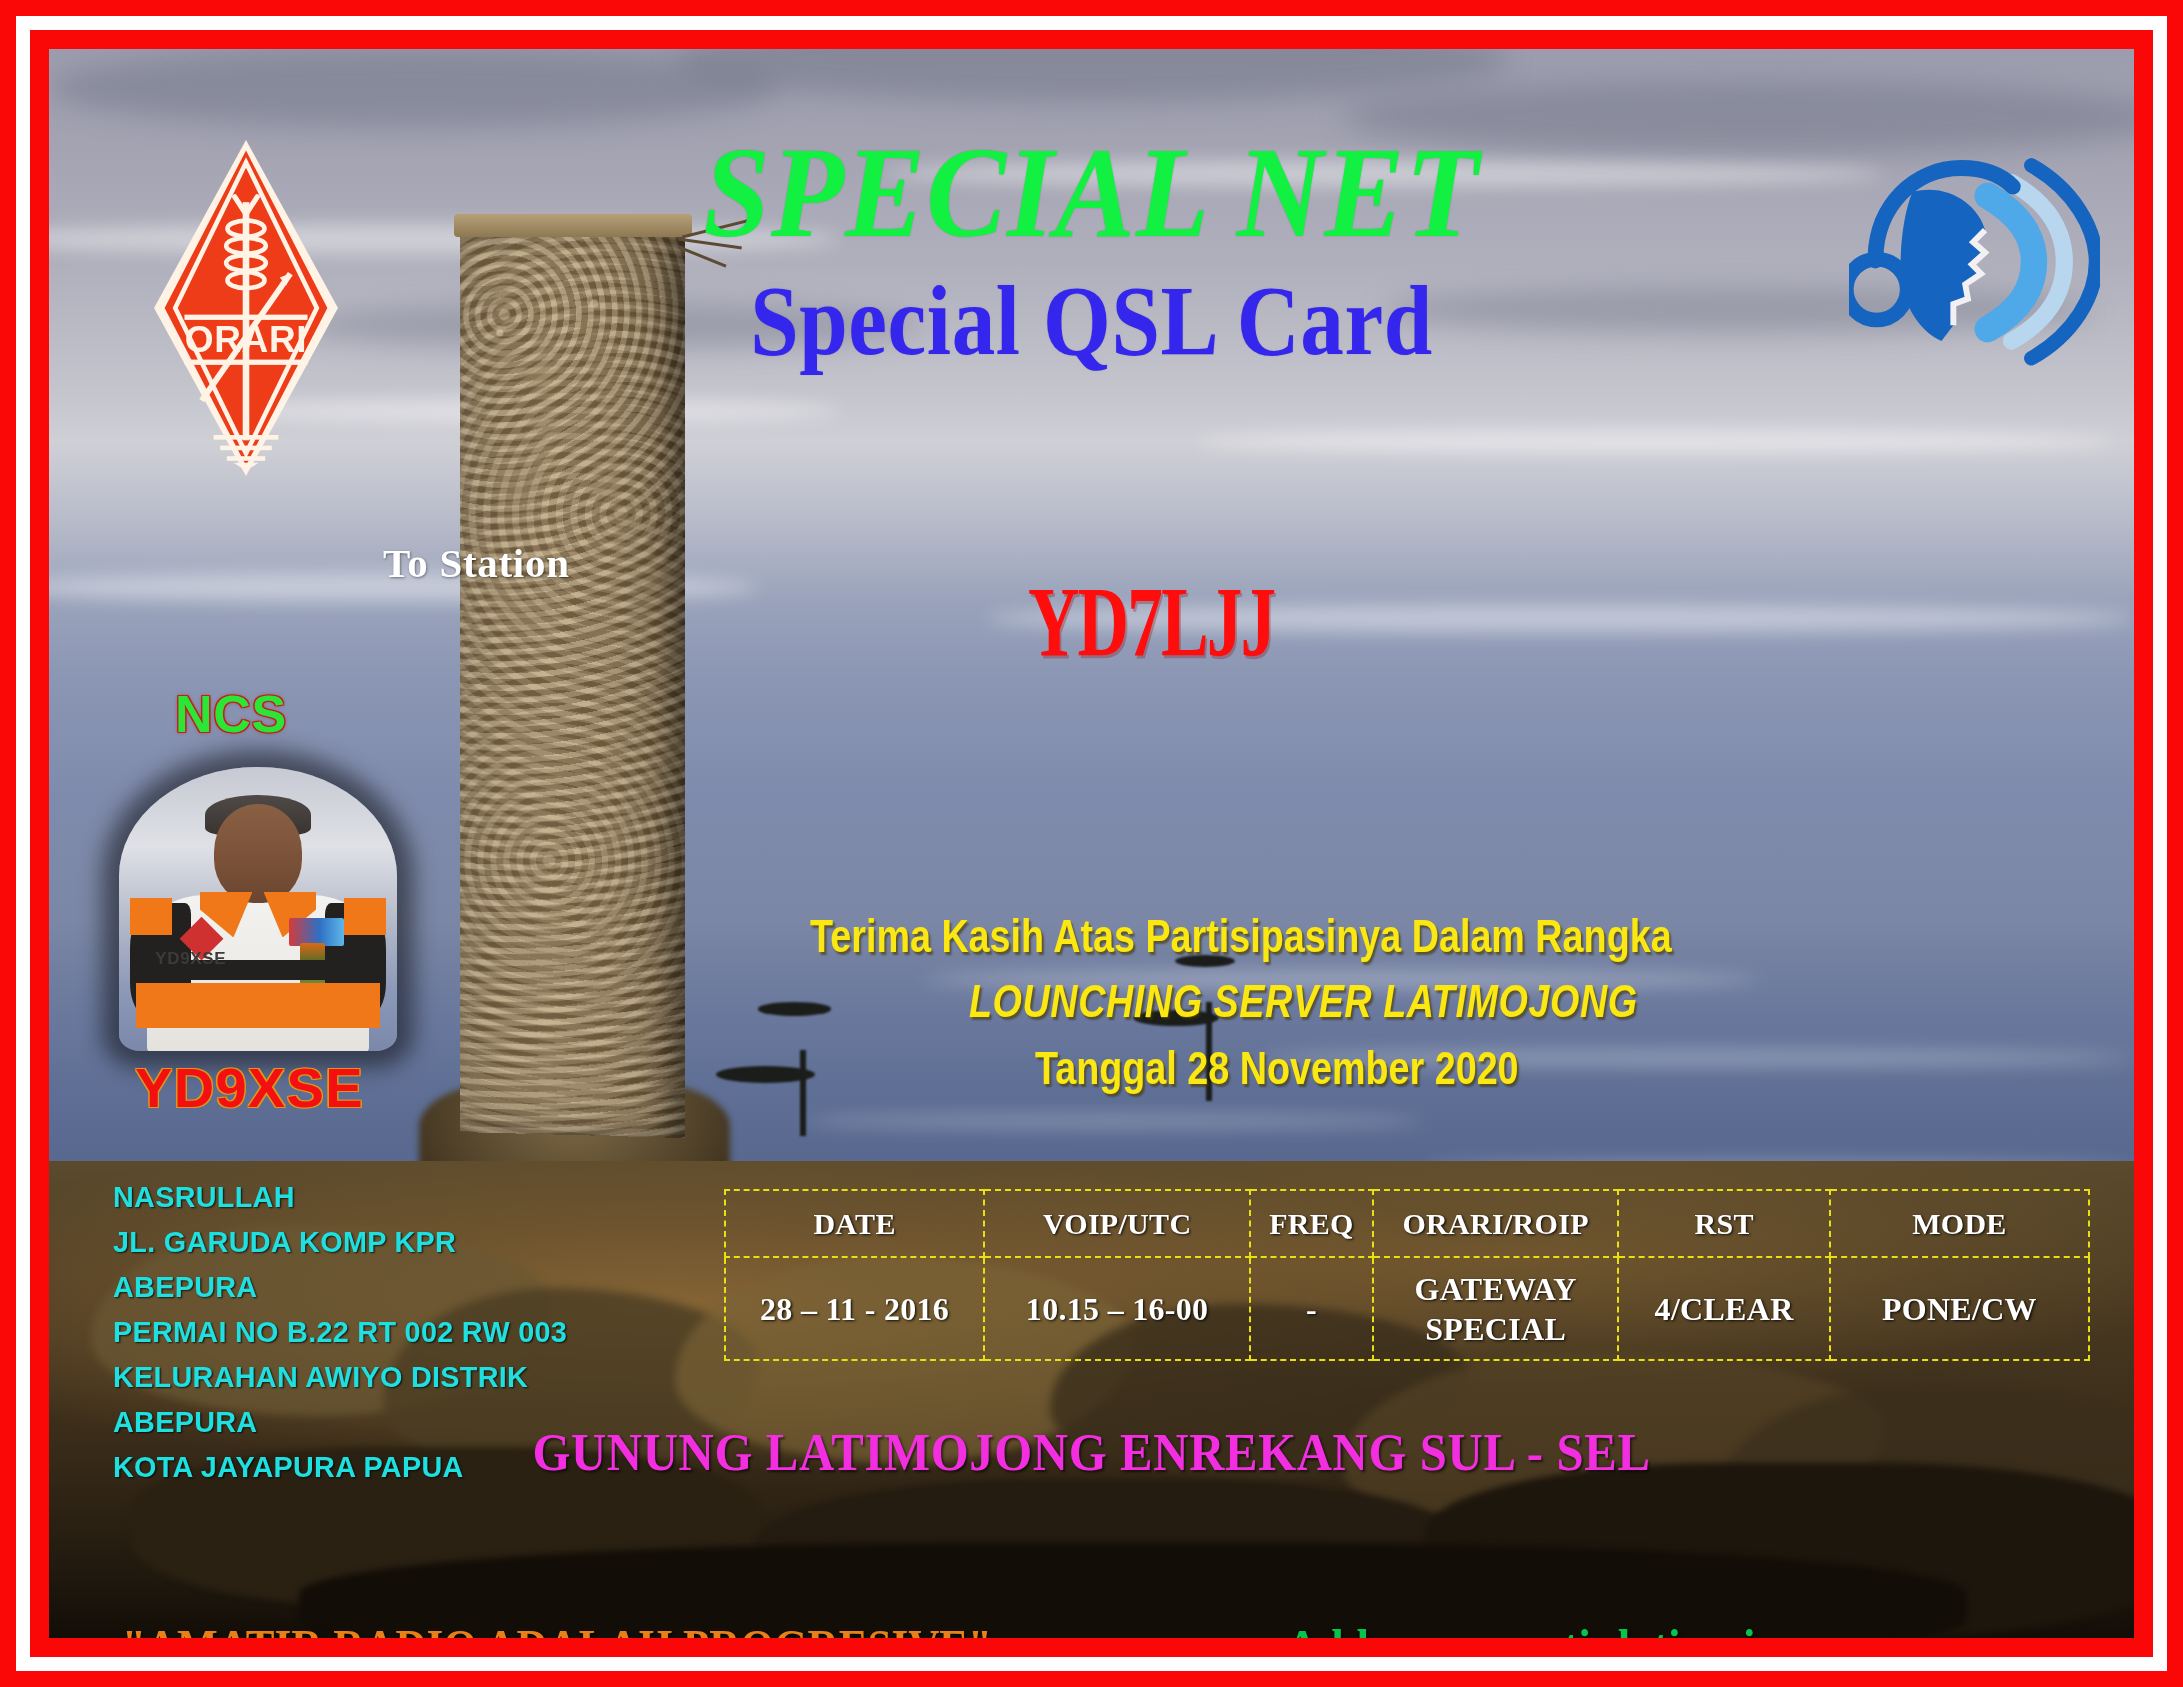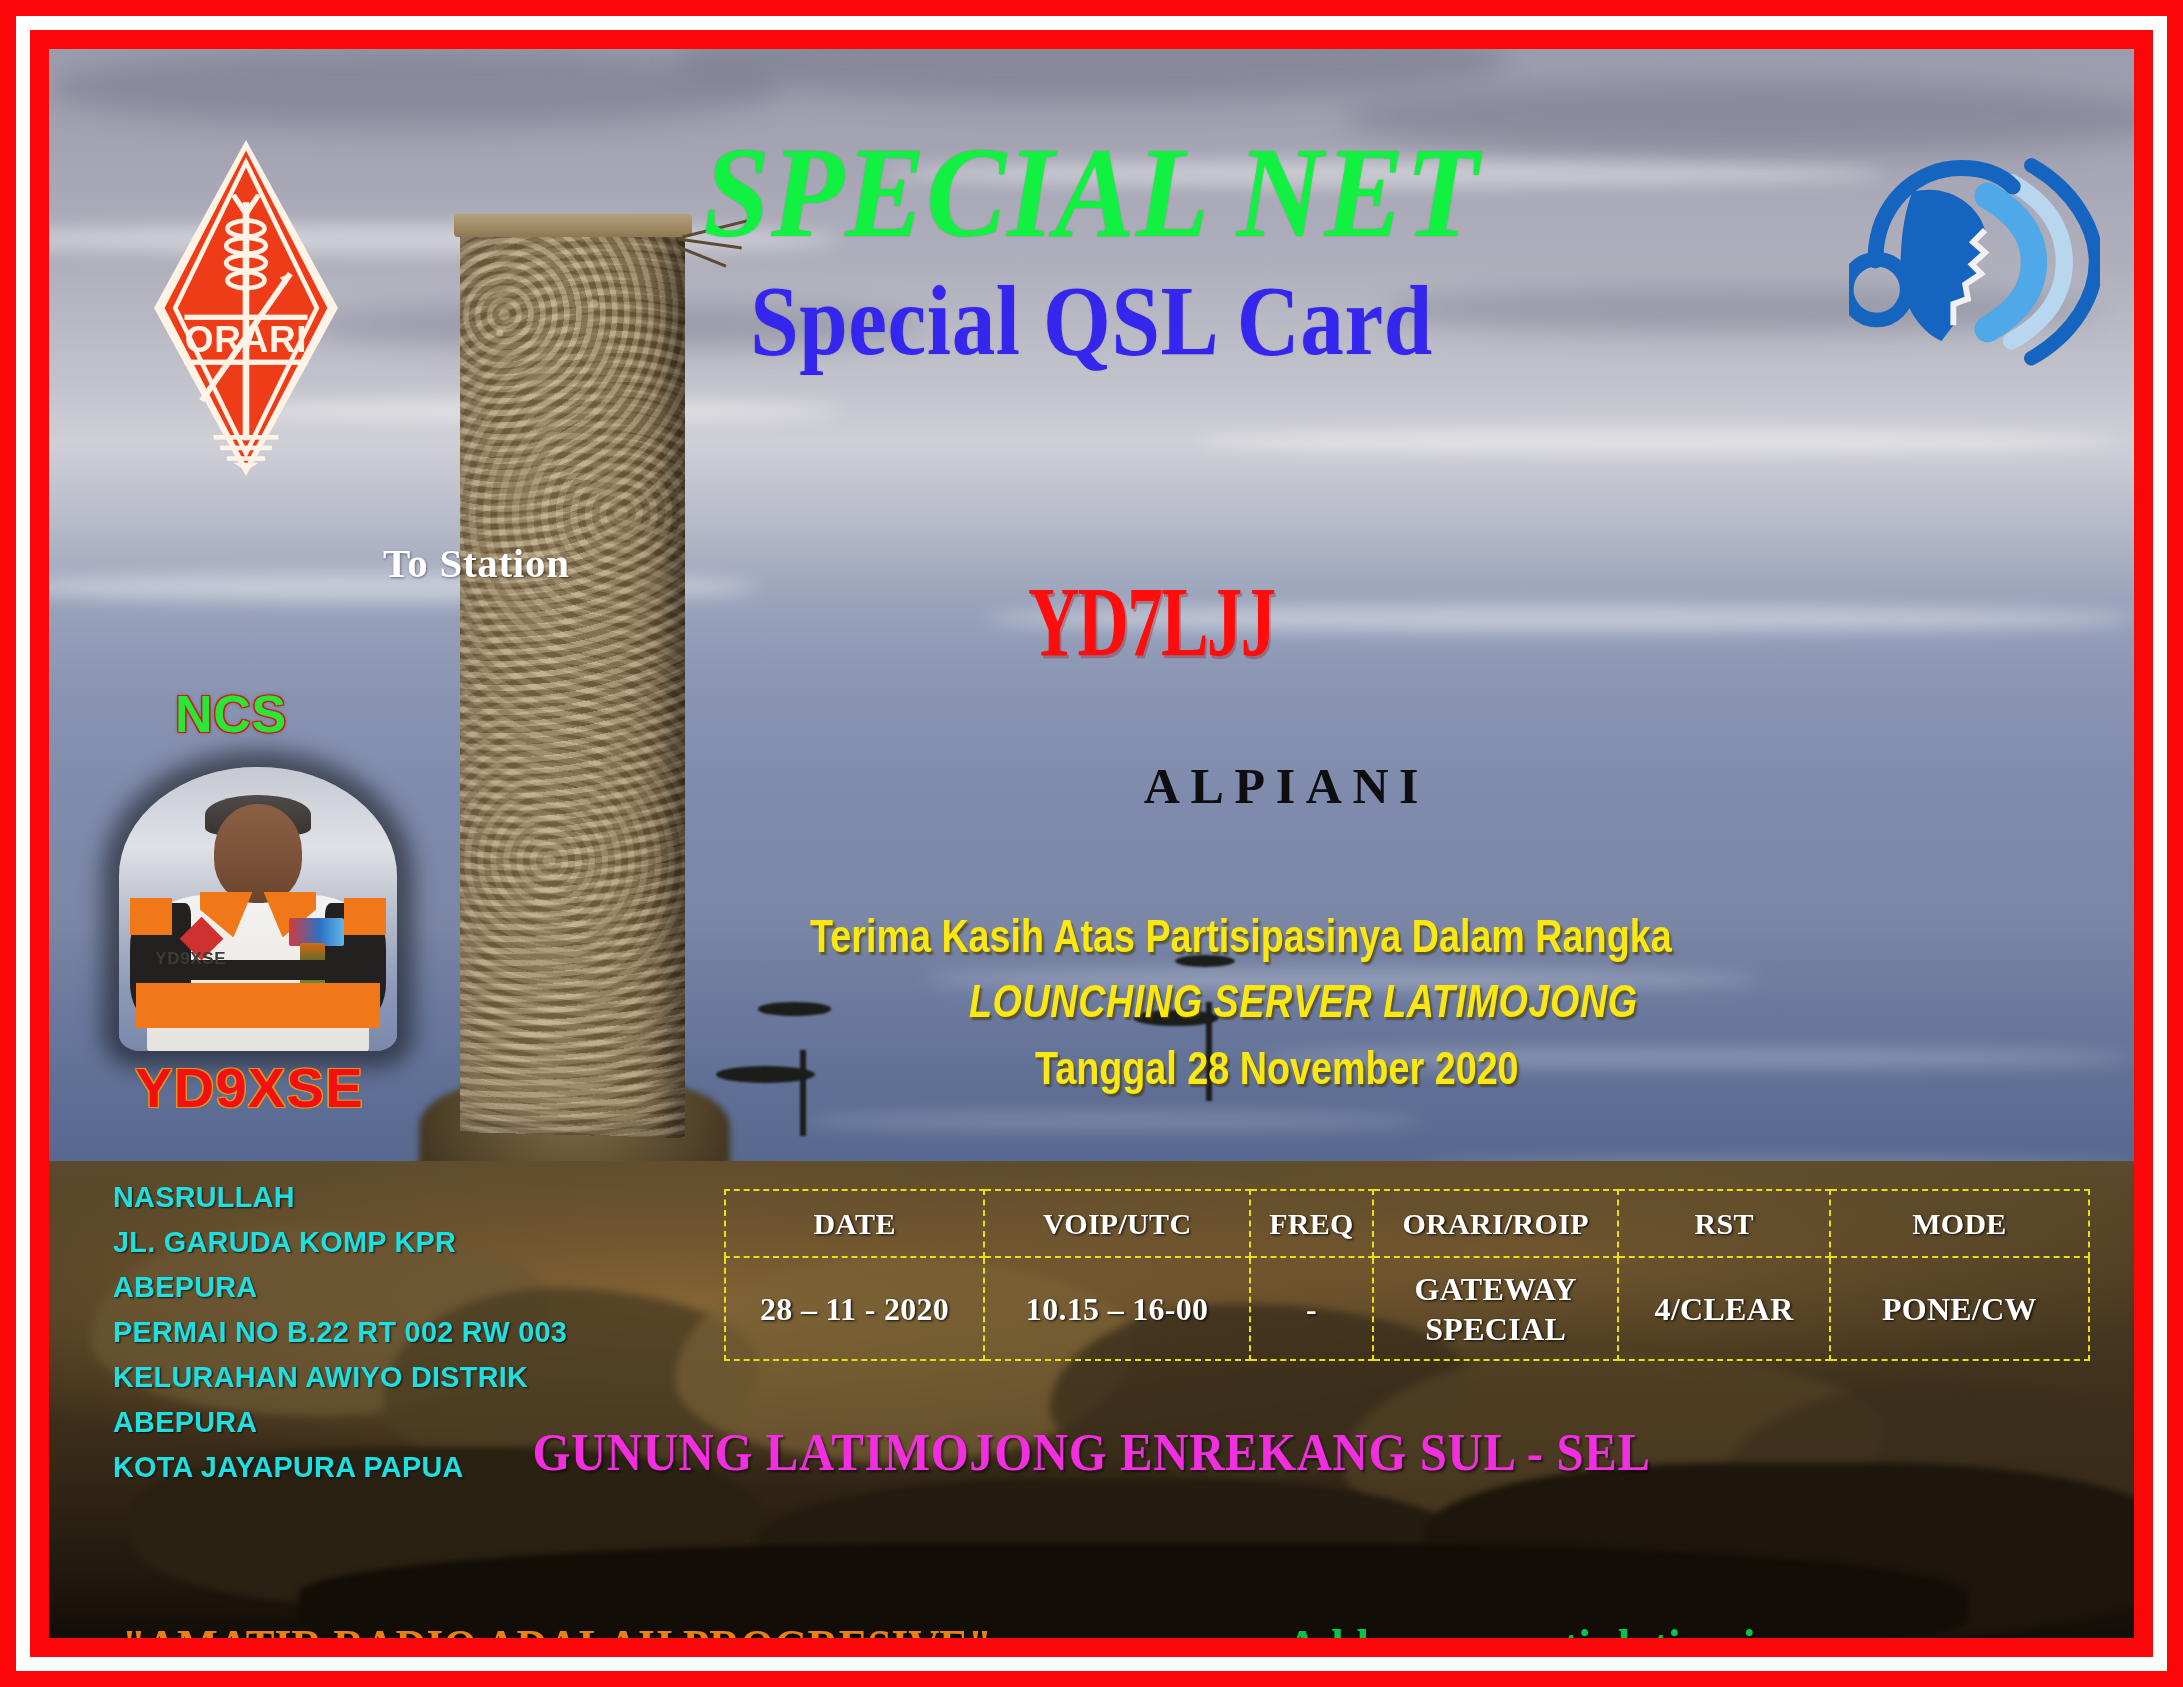--- a/index.html
+++ b/index.html
@@ -272,21 +272,20 @@
 
         <path d="M206 124 L188 142 L206 158 L186 176 L200 190 L176 206 L180 228 L158 236 L158 268" fill="none" stroke="#F2F0F2" stroke-width="9"></path>
       </svg>
     </div>
 
     <div class="abs" id="title-specialnet">SPECIAL NET</div>
     <div class="abs" id="title-qslcard">Special QSL Card</div>
 
     <div class="abs" id="to-station">To Station</div>
     <div class="abs" id="callsign">YD7LJJ</div>
-    <div class="abs" id="opname">ALPIANI</div>
 
     <div class="abs ythx" id="thanks1">Terima Kasih Atas Partisipasinya Dalam Rangka</div>
     <div class="abs ythx" id="thanks2">LOUNCHING SERVER LATIMOJONG</div>
     <div class="abs ythx" id="thanks3">Tanggal  28  November  2020</div>
 
     <div class="abs" id="ncs-label">NCS</div>
     <div class="abs" id="op-photo">
       <div class="ph-bgA"></div>
       <div class="ph-torso"></div>
       <div class="ph-shoulderL"></div>
@@ -330,21 +329,21 @@
           <th>DATE</th>
           <th>VOIP/UTC</th>
           <th>FREQ</th>
           <th>ORARI/ROIP</th>
           <th>RST</th>
           <th>MODE</th>
         </tr>
       </thead>
       <tbody>
         <tr>
-          <td>28 – 11 - 2020</td>
+          <td>28 – 11 - 2016</td>
           <td>10.15 – 16-00</td>
           <td>-</td>
           <td style="white-space:pre-line;">GATEWAY
 SPECIAL</td>
           <td>4/CLEAR</td>
           <td>PONE/CW</td>
         </tr>
       </tbody>
     </table>
 

